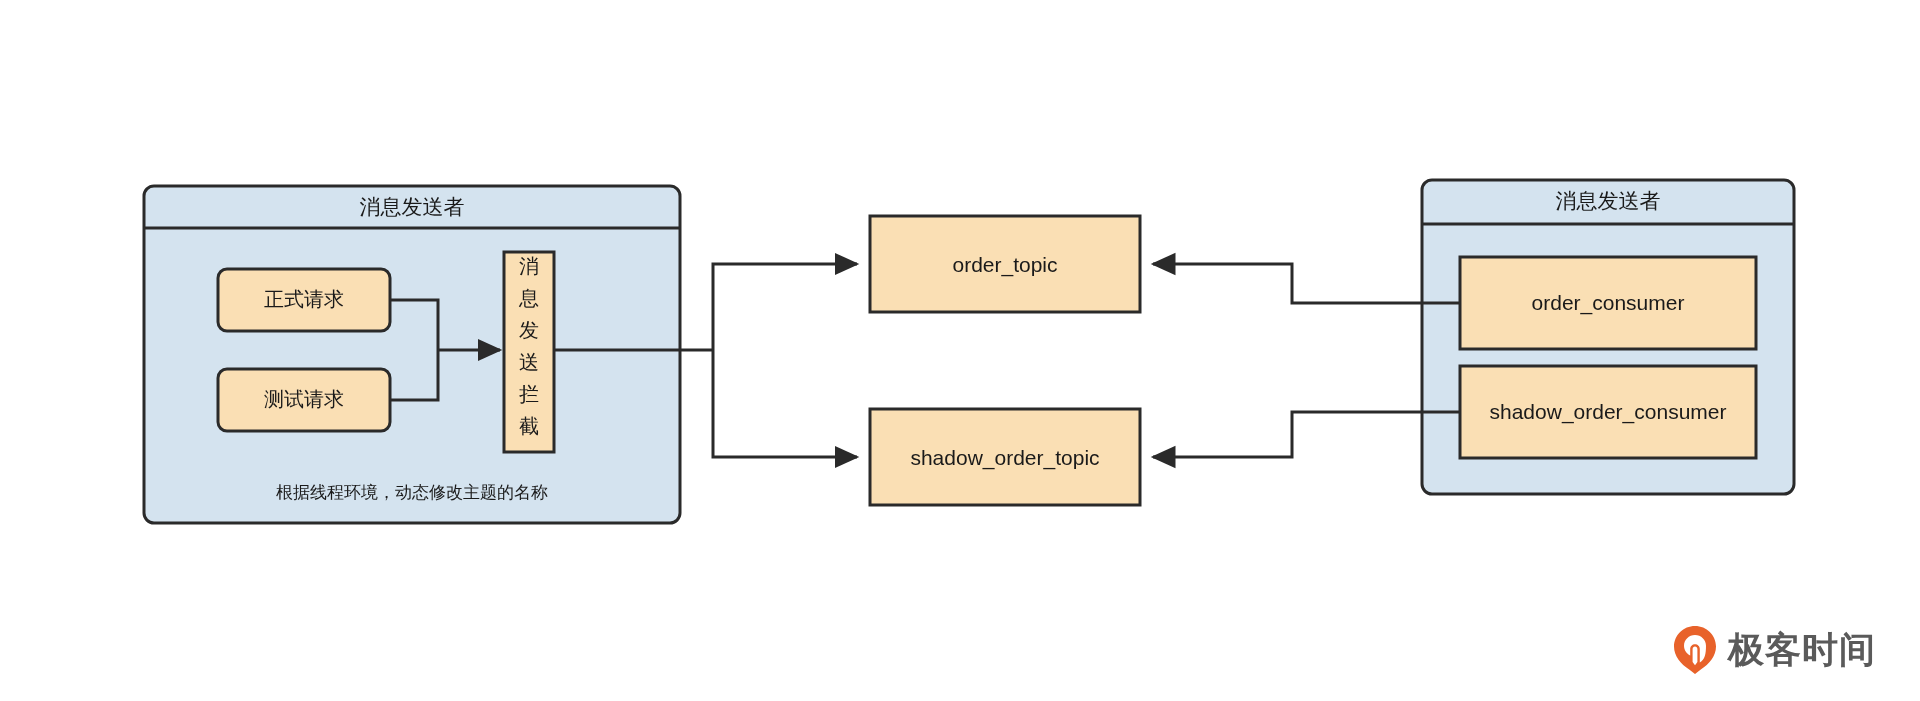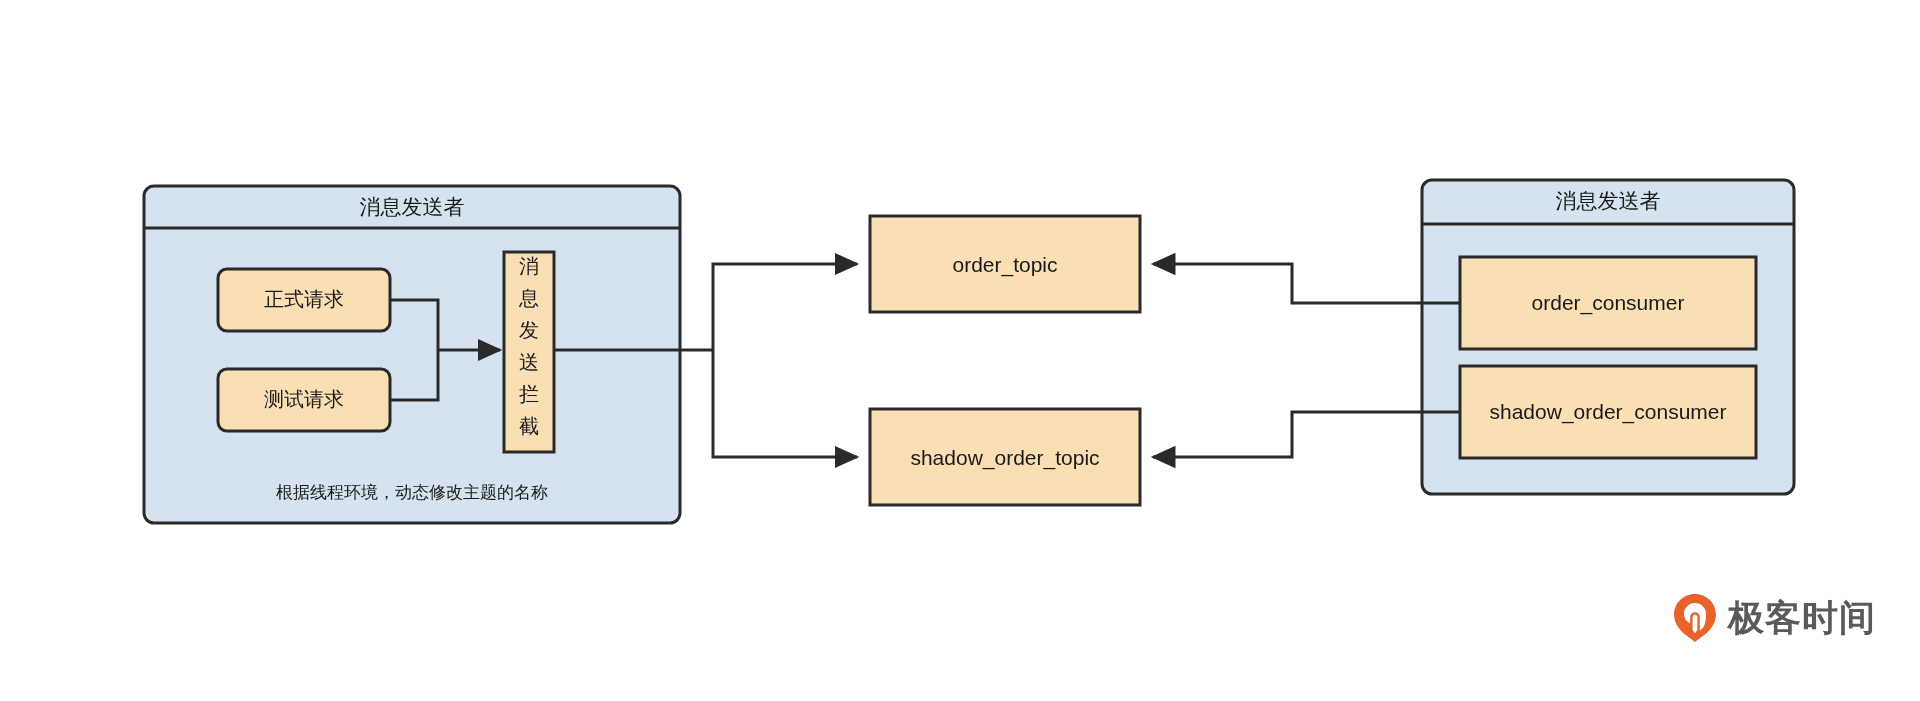--- a/index.html
+++ b/index.html
@@ -53,21 +53,21 @@
   }
   .txt-title { font-size: 21px; }
   .txt-node  { font-size: 20px; }
   .txt-mono  { font-size: 21px; }
   .txt-note  { font-size: 17px; }
   .txt-vert  { font-size: 20px; }
 
   .logo {
     position: absolute;
     left: 1672px;
-    top: 592px;
+    top: 624px;
     display: flex;
     align-items: center;
     gap: 10px;
   }
   .logo-mark {
     position: relative;
     width: 46px;
     height: 52px;
   }
   .logo-text {

